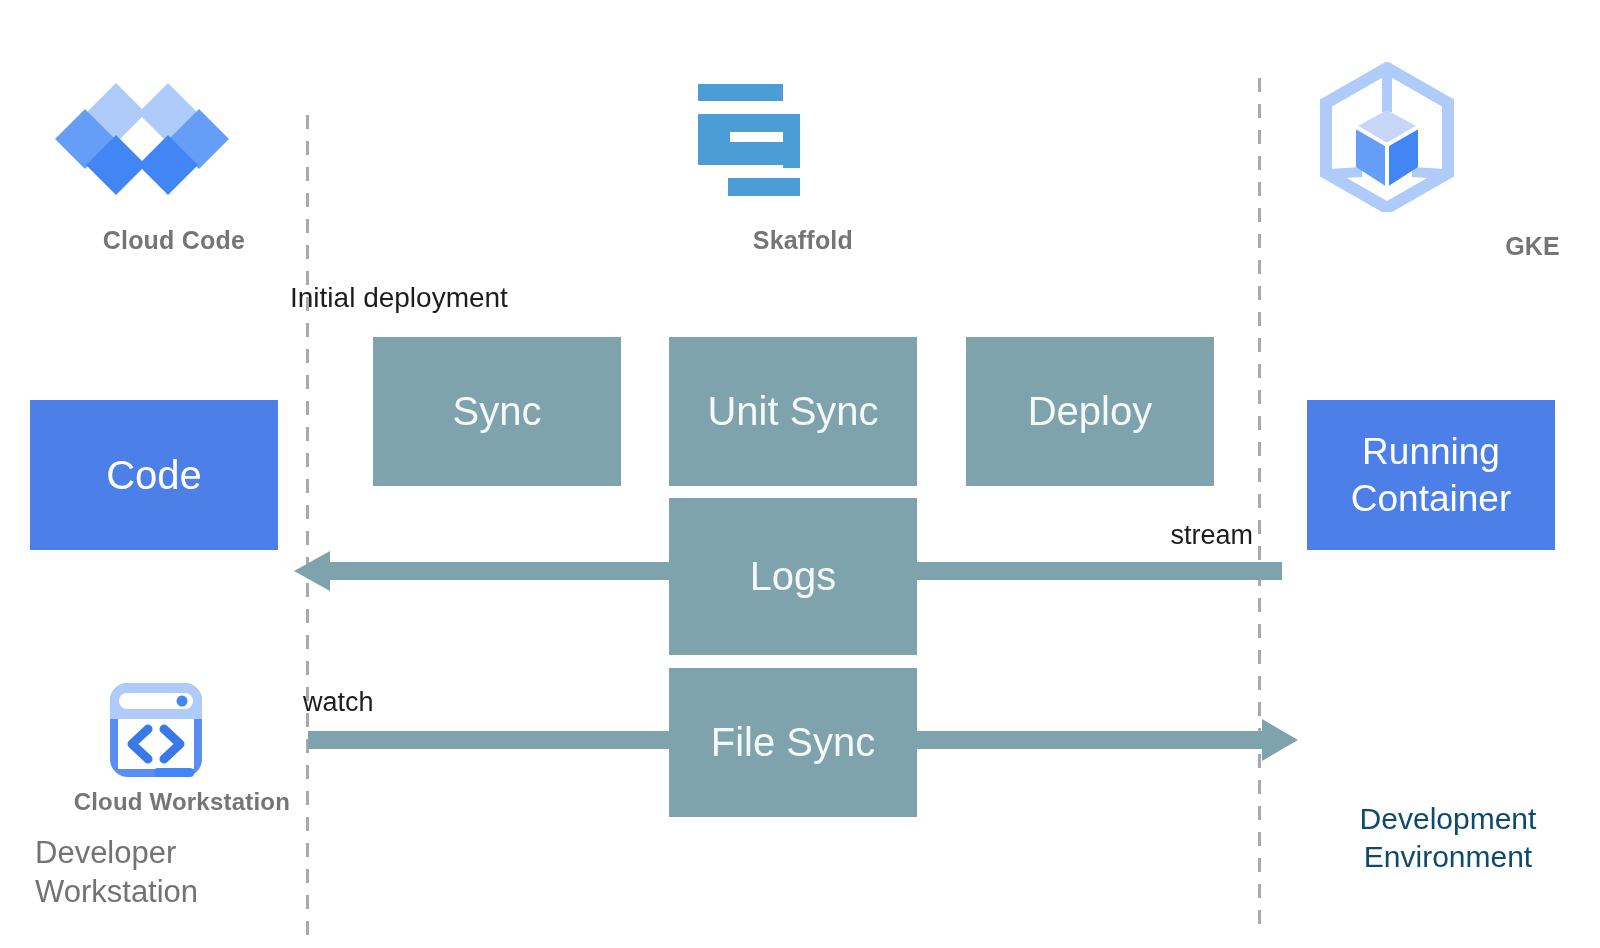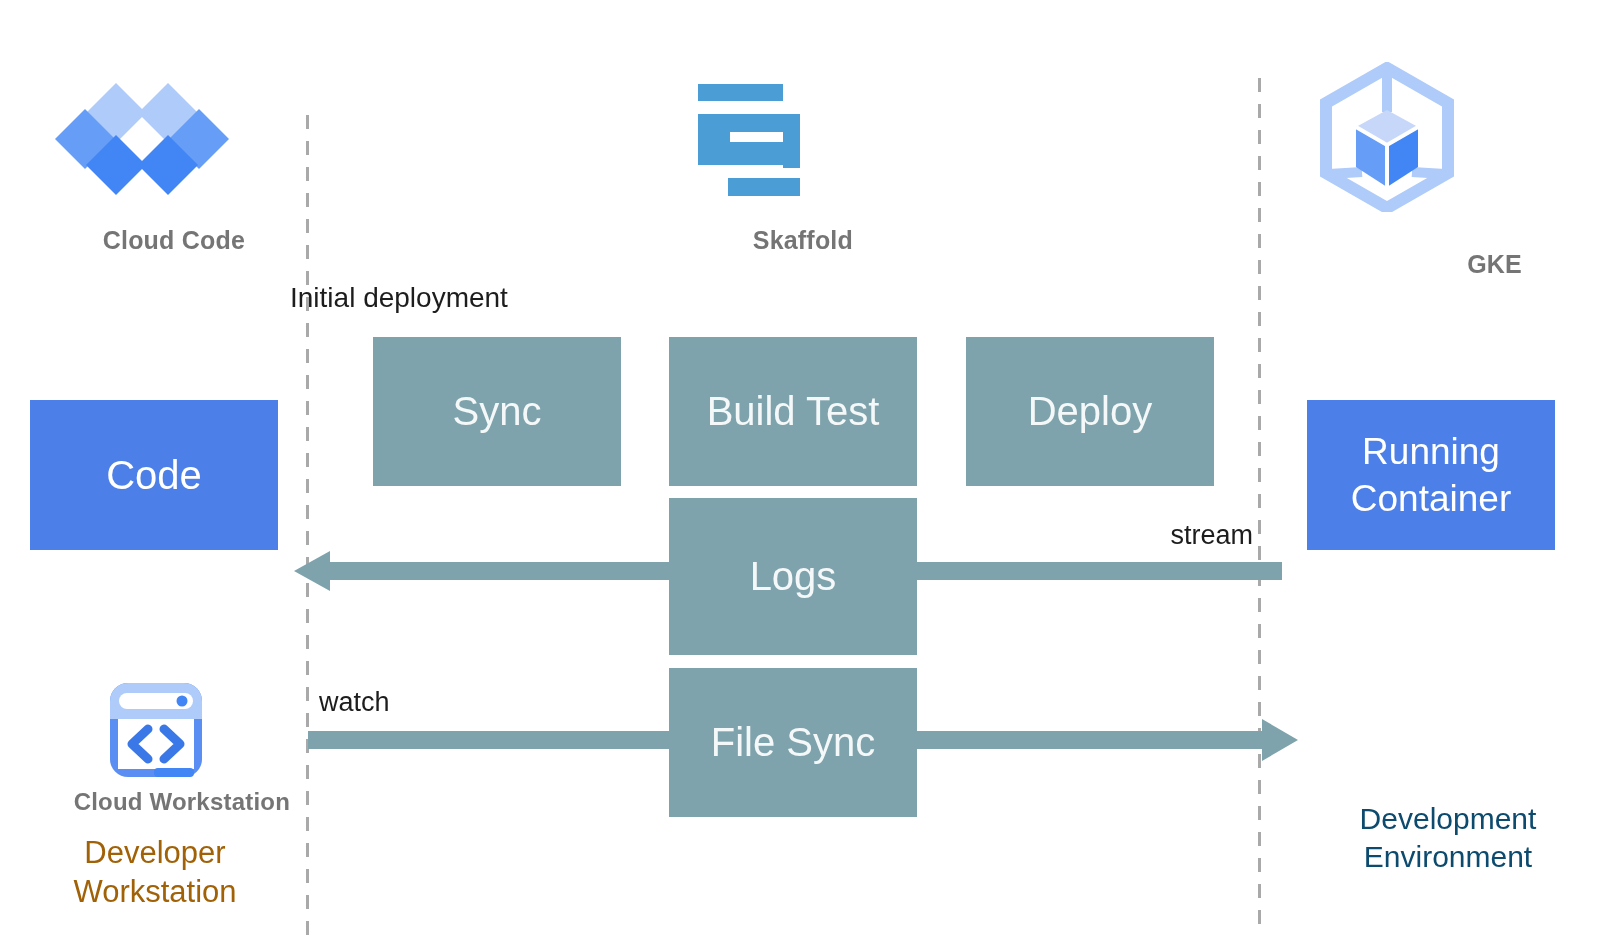--- a/index.html
+++ b/index.html
@@ -21,21 +21,21 @@
   #icon-skaffold{left:698px;top:84px;width:102px;height:112px;}
   #icon-gke{left:1318px;top:62px;width:138px;height:150px;}
   #icon-cloud-workstation{left:110px;top:683px;width:92px;height:94px;}
 
   .gray-label{
     position:absolute;text-align:right;font-weight:bold;font-size:25px;
     color:var(--label-gray);letter-spacing:.2px;
   }
   #label-cloud-code{left:45px;top:226px;width:200px;}
   #label-skaffold{left:653px;top:226px;width:200px;}
-  #label-gke{left:1322px;top:232px;width:200px;margin-top:18px;}
+  #label-gke{left:1360px;top:232px;width:200px;}
   #label-cloud-workstation{left:30px;top:788px;width:260px;font-size:24px;}
 
   
   .box{
     position:absolute;display:flex;align-items:center;justify-content:center;
     color:#f5f8f8;font-size:40px;z-index:2;text-align:center;
   }
   .teal{background:var(--box-teal);}
   .blue{background:var(--box-blue);color:#fff;}
   #box-code{left:30px;top:400px;width:248px;height:150px;}
@@ -60,22 +60,22 @@
   #watch-head{
     left:1262px;top:719px;
     border-top:21px solid transparent;border-bottom:21px solid transparent;
     border-left:36px solid var(--arrow-teal);
   }
 
   
   .note{position:absolute;color:#1d1d1d;}
   #initial-deployment{left:290px;top:282px;font-size:28px;}
   #stream-label{left:1053px;top:520px;width:200px;text-align:right;font-size:27px;}
-  #watch-label{left:303px;top:687px;font-size:27px;margin-left:16px;}
-  #developer-workstation{left:35px;top:833px;width:240px;text-align:center;font-size:31px;line-height:39px;color:#a16207;}
+  #watch-label{left:303px;top:687px;font-size:27px;}
+  #developer-workstation{left:35px;top:833px;width:240px;text-align:left;font-size:31px;line-height:39px;color:#737373;}
   #development-environment{left:1312px;top:800px;width:272px;text-align:center;font-size:30px;line-height:38px;color:#0c4a6e;}
 
   svg{display:block;width:100%;height:100%;}
   .d-light{fill:var(--blue-100);}
   .d-mid{fill:var(--blue-300);}
   .d-dark{fill:var(--blue-500);}
   .skaf{fill:var(--skaffold-blue);}
 </style>
 </head>
 <body>
@@ -122,21 +122,21 @@
   <div class="gray-label" id="label-gke">GKE</div>
 
   <div class="note" id="initial-deployment">Initial deployment</div>
 
   <div class="box blue" id="box-code">Code</div>
   <div class="box blue" id="box-running">
     <div class="wrap">Running Container</div>
   </div>
 
   <div class="box teal" id="box-build">Sync</div>
-  <div class="box teal" id="box-unit-test">Build Test</div>
+  <div class="box teal" id="box-unit-test">Unit Sync</div>
   <div class="box teal" id="box-deploy">Deploy</div>
   <div class="box teal" id="box-logs">Logs</div>
   <div class="box teal" id="box-file-sync">File Sync</div>
 
   <div class="bar" id="stream-bar"></div>
   <div class="head" id="stream-head"></div>
   <div class="note" id="stream-label">stream</div>
 
   <div class="bar" id="watch-bar"></div>
   <div class="head" id="watch-head"></div>

